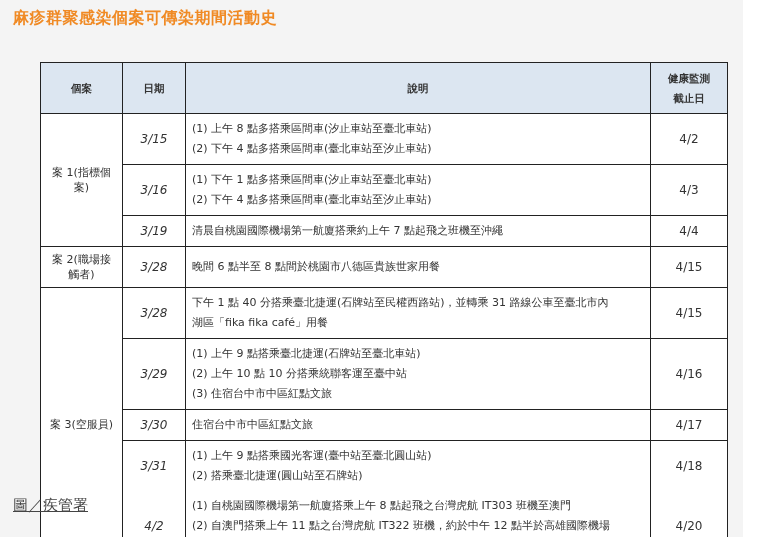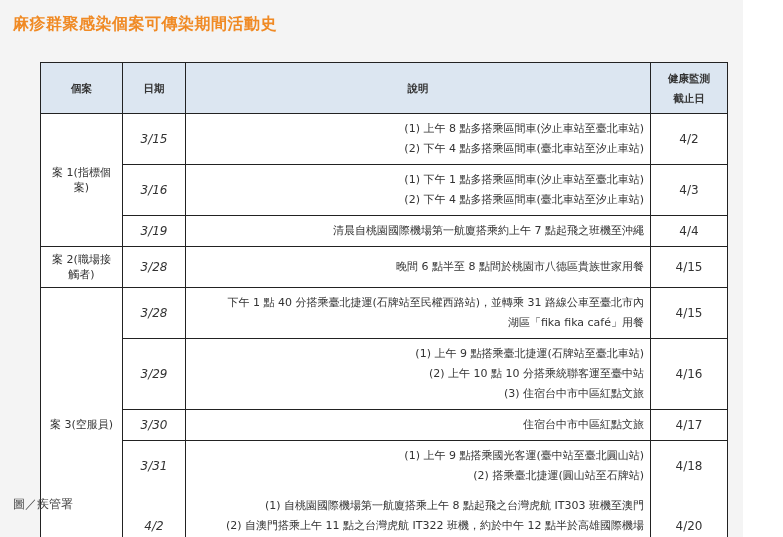--- a/index.html
+++ b/index.html
@@ -5,47 +5,47 @@
   html, body { margin:0; padding:0; }
   body {
     width:783px; height:537px; overflow:hidden;
     background:#f4f4f4;
     font-family:"DejaVu Sans","Liberation Sans",sans-serif;
     color:#333;
     position:relative;
   }
   .right-strip { position:absolute; left:743px; top:0; width:40px; height:537px; background:#ffffff; }
   .title {
-    position:absolute; left:13px; top:14px;
+    position:absolute; left:13px; top:8px;
     font-size:16px; font-weight:bold; color:#f08a24; letter-spacing:0.5px;
   }
   table.activity {
     position:absolute; left:40px; top:62px;
     border-collapse:collapse; background:#fff;
     font-size:11px; color:#333;
   }
   table.activity th, table.activity td {
     border:1px solid #222; padding:5px 6px; vertical-align:middle;
   }
   table.activity th {
     background:#dce6f1; font-weight:bold; text-align:center; font-size:10.5px; line-height:20px;
   }
   .c-case { width:69px; text-align:center; font-weight:normal; }
   .c-date { width:50px; text-align:center; font-size:12px; }
-  .c-desc { width:452px; text-align:right; line-height:20px; }
+  .c-desc { width:452px; text-align:left; line-height:20px; }
   .c-end  { width:64px; text-align:center; font-size:12px; }
   td.c-case { border-right:1px solid #999; }
   td.c-date { border-right:1px solid #222;font-style:italic; }
   .line { display:block; white-space:nowrap; }
   .indent { padding-left:18px; }
   .r315 { height:42px; } .r316 { height:44px; } .r317 { height:23px; }
   .r328b { height:26px;margin-top:48px; } .r328c { height:44px; } .r329 { height:61px; }
   .r330 { height:27px;margin-left:27px; } .r331 { height:42px; } .r42 { height:64px; }
   .soft-top td { border-top:1px solid #999; }
-  .source { position:absolute; left:13px; top:496px; font-size:12px; color:#444; }
+  .source { position:absolute; left:13px; top:496px; font-size:15px; color:#444;text-decoration:underline; }
 </style>
 </head>
 <body>
 
 <div class="right-strip"></div>
 
 <div class="title">麻疹群聚感染個案可傳染期間活動史</div>
 
 <table class="activity">
   <thead>

